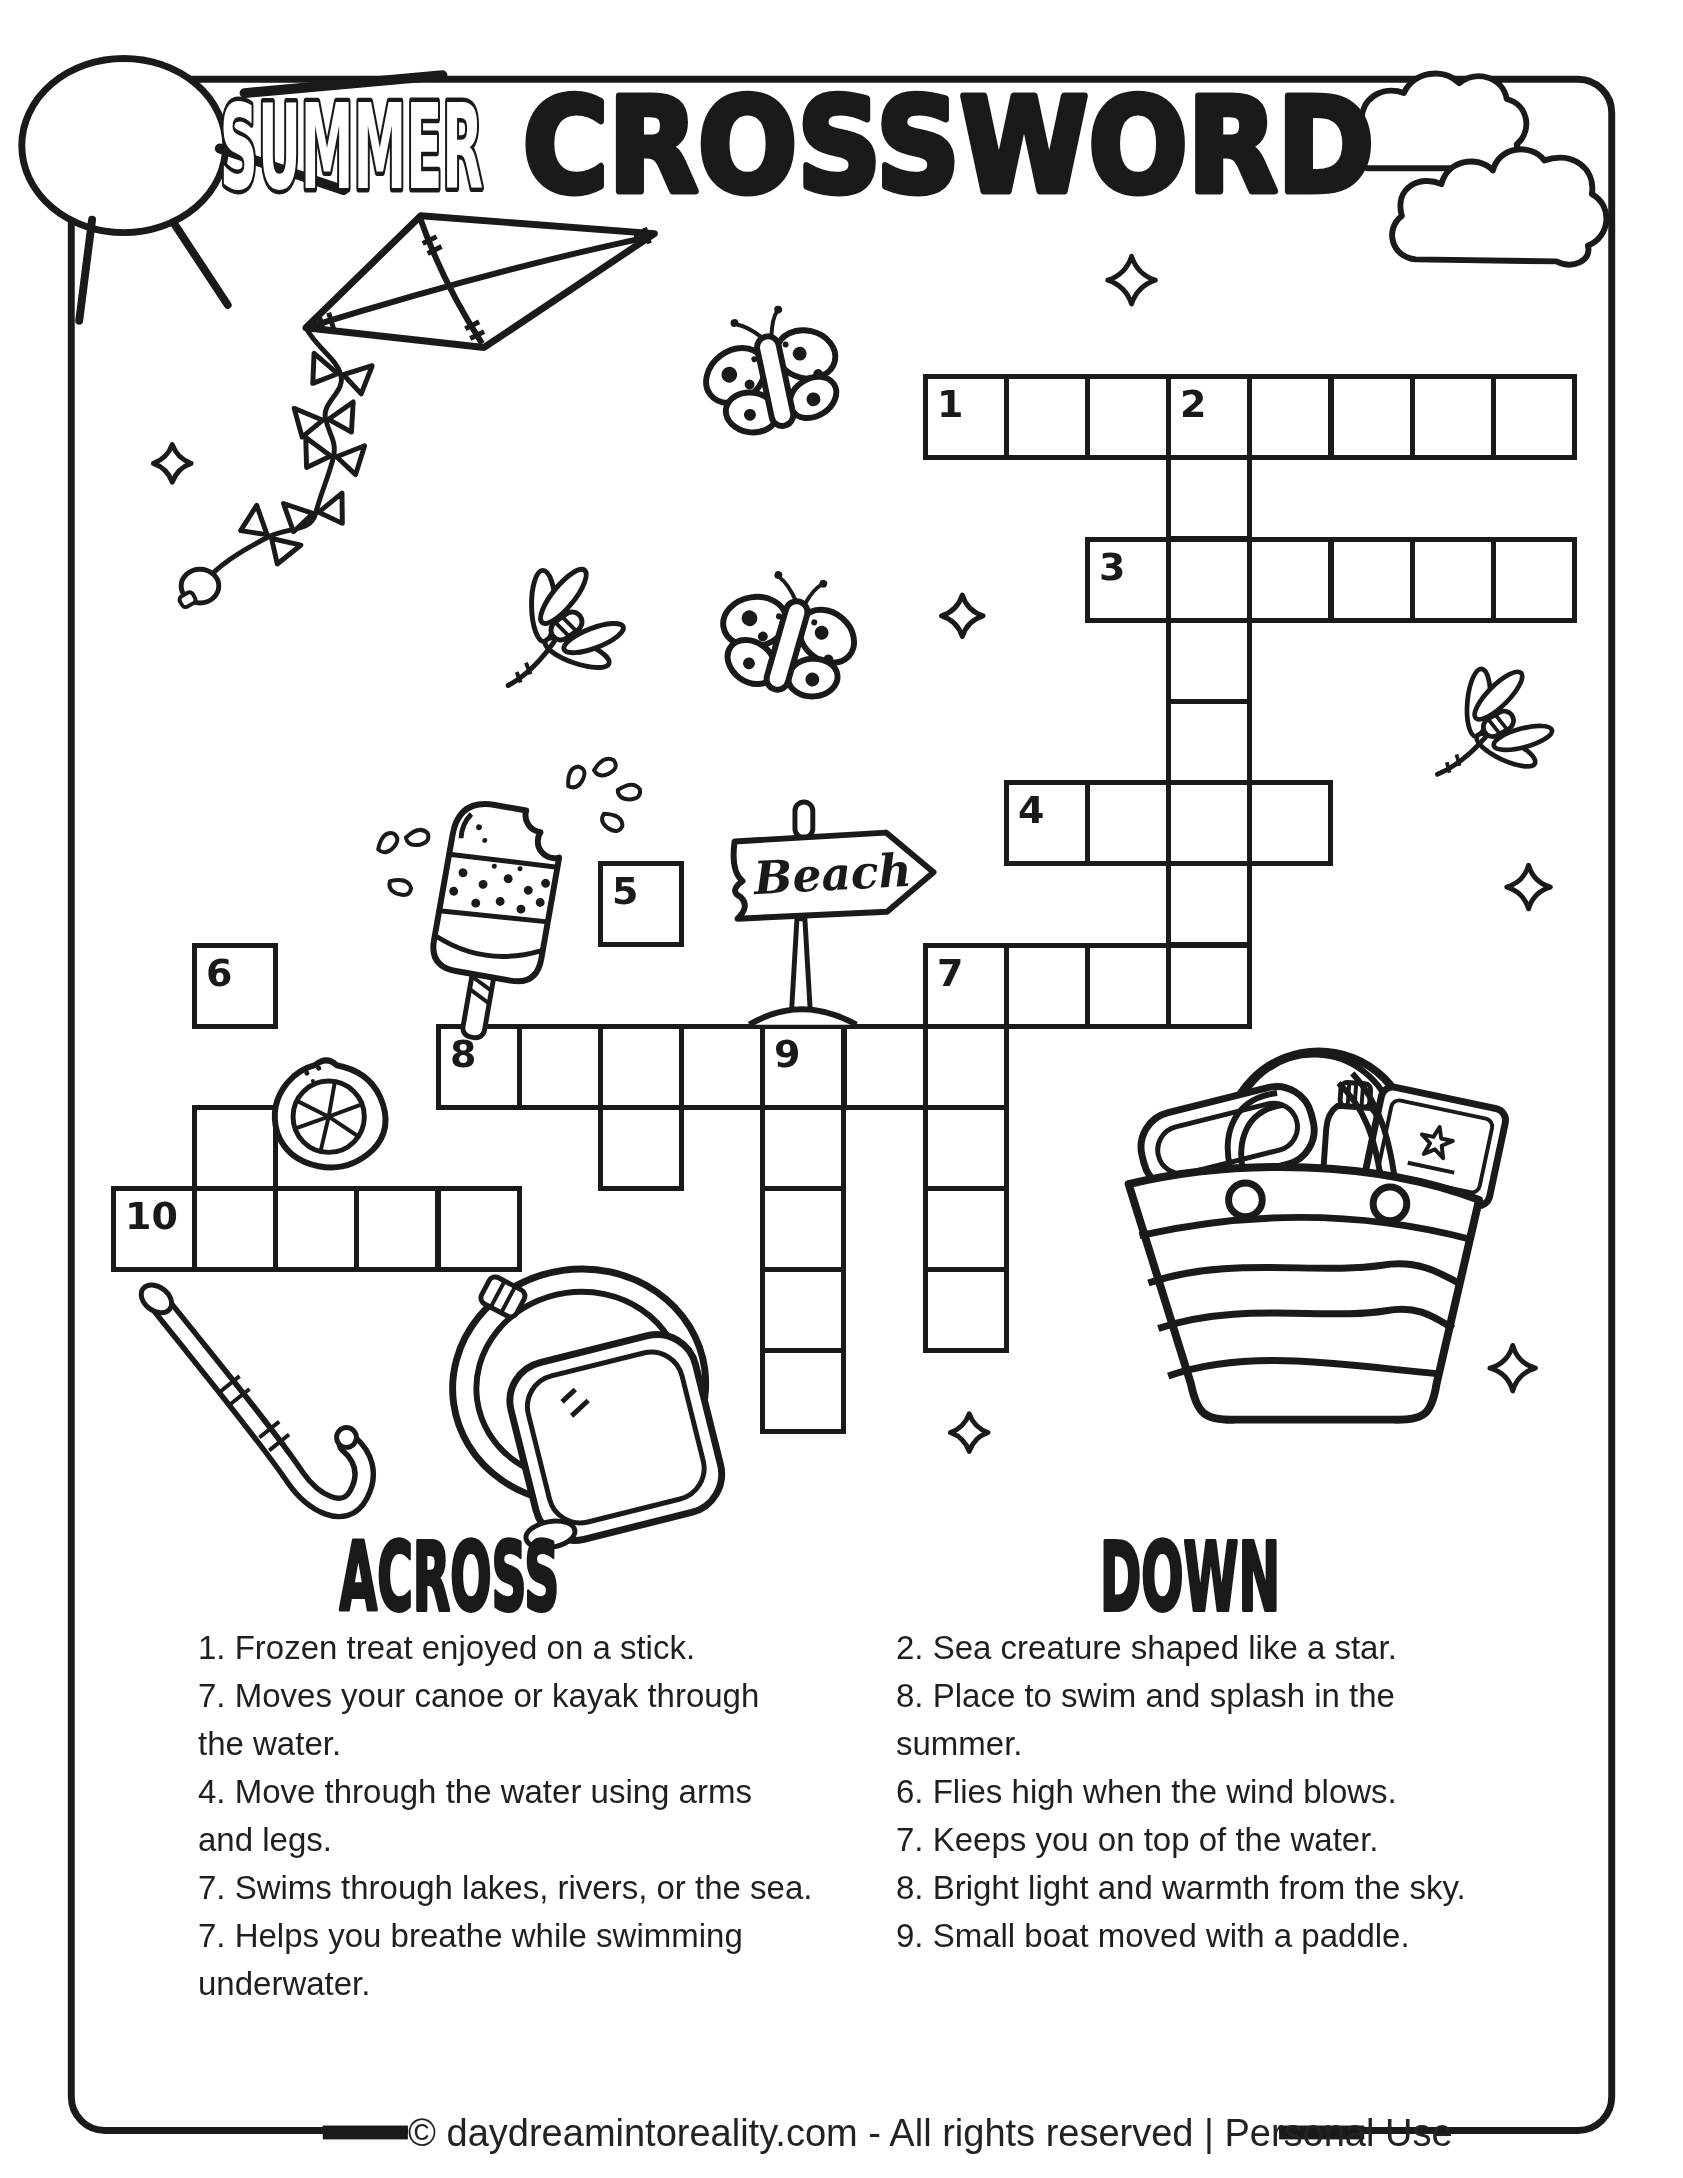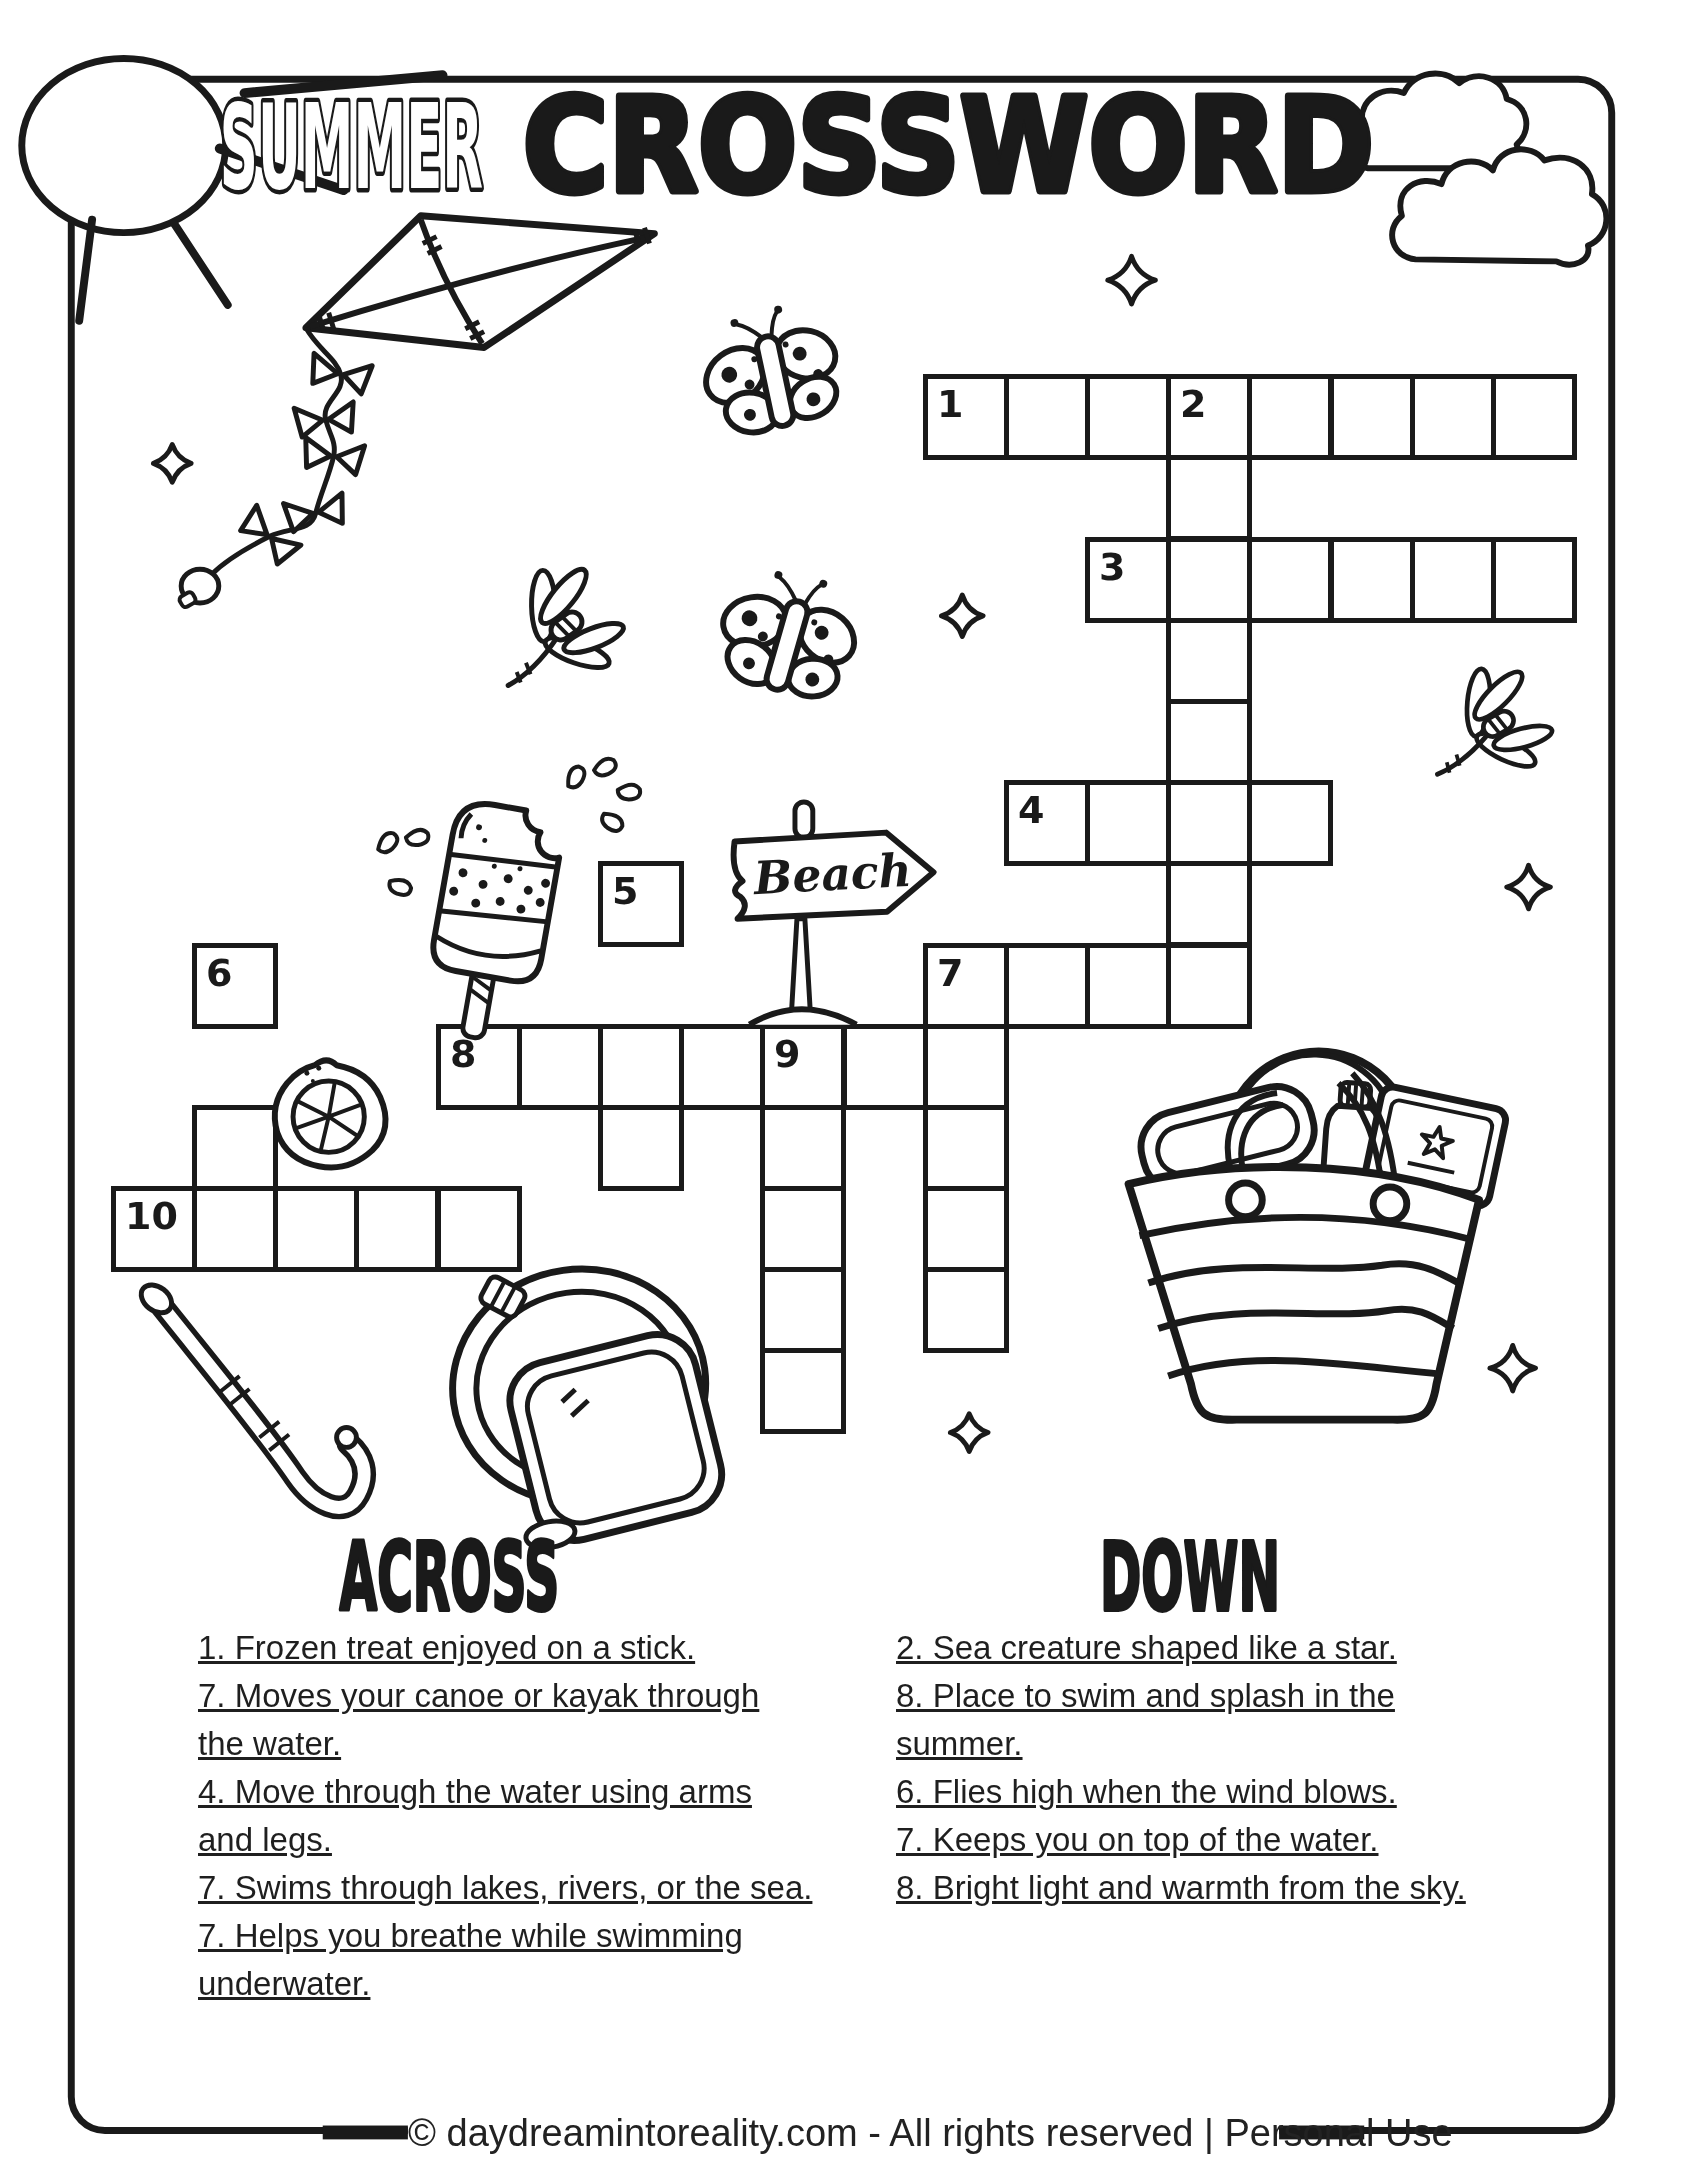--- a/index.html
+++ b/index.html
@@ -22,21 +22,21 @@
   
   #grid{position:absolute;left:0;top:0;z-index:2;}
   .cell{position:absolute;width:86px;height:86px;box-sizing:border-box;
         border:5px solid var(--ink);background:var(--paper);}
   .cellnum{position:absolute;top:3px;left:9px;
         font-family:"DejaVu Sans",sans-serif;font-weight:700;font-size:38px;color:var(--ink);}
   
   .clue-col{position:absolute;top:1624px;z-index:4;font-size:33px;line-height:48px;color:#1f1f1f;}
   #across-clues{left:198px;}
   #down-clues{left:896px;}
-  .clue-line{white-space:nowrap;text-decoration:underline;}
+  .clue-line{white-space:nowrap;}
   
   .footer{position:absolute;left:408px;top:2109px;width:871px;height:48px;z-index:5;
           text-align:center;font-size:38px;line-height:48px;color:#222;background:var(--paper);white-space:nowrap;}
 </style>
 </head>
 <body>
 
 <div class="page">
 
   <div id="grid">
@@ -344,17 +344,18 @@
       <div class="clue-line">7. Helps you breathe while swimming</div>
       <div class="clue-line">underwater.</div>
     </div>
   <div id="down-clues" class="clue-col">
       <div class="clue-line">2. Sea creature shaped like a star.</div>
       <div class="clue-line">8. Place to swim and splash in the</div>
       <div class="clue-line">summer.</div>
       <div class="clue-line">6. Flies high when the wind blows.</div>
       <div class="clue-line">7. Keeps you on top of the water.</div>
       <div class="clue-line">8. Bright light and warmth from the sky.</div>
+      <div class="clue-line">9. Small boat moved with a paddle.</div>
     </div>
 
   <div class="footer">© daydreamintoreality.com - All rights reserved | Personal Use</div>
 </div>
 
 
 </body></html>

